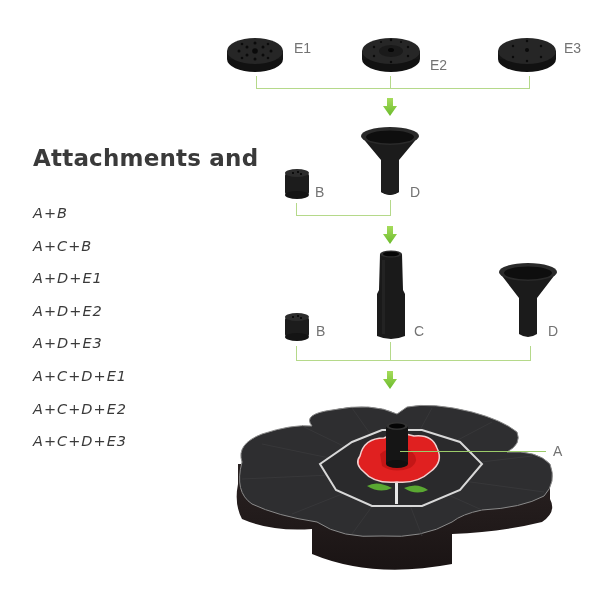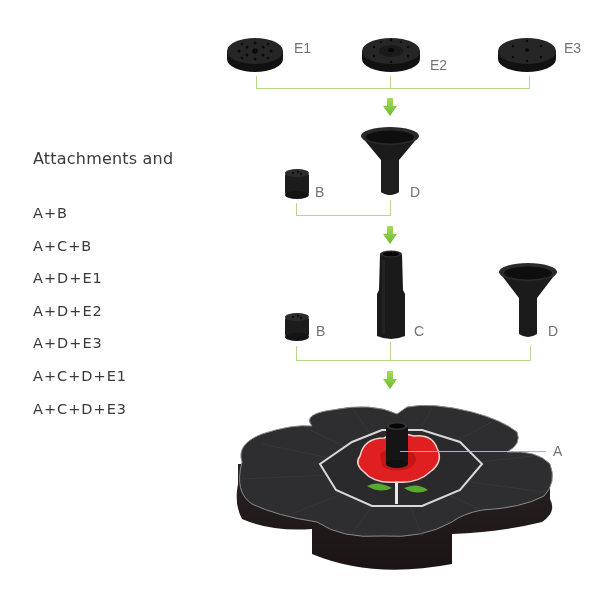--- a/index.html
+++ b/index.html
@@ -1,38 +1,39 @@
 <!DOCTYPE html>
 <html><head>
   <meta charset="utf-8">
   <style>
     html, body { margin: 0; padding: 0; background: #ffffff; }
     body { width: 600px; height: 600px; position: relative; overflow: hidden; font-family: "DejaVu Sans", sans-serif; }
     .abs { position: absolute; }
-    .title { left: 33px; top: 145px; font-size: 16px; line-height: 27px; color: #3a3a3a; font-weight: normal; letter-spacing: 0.2px; }
+    .title { left: 33px; top: 145px; font-size: 23px; line-height: 27px; color: #3a3a3a; font-weight: bold; letter-spacing: 0.2px; }
     .combo-list { left: 33px; top: 203px; margin: 0; padding: 0; list-style: none; }
-    .combo-list li { font-size: 14.5px; color: #3a3a3a; height: 32.6px; line-height: 20px; letter-spacing: 1px; }
+    .combo-list li { font-size: 14.5px; color: #3a3a3a; height: 32.6px; line-height: 20px; letter-spacing: 1px; font-style: italic; }
     .lbl { font-family: "Liberation Sans", sans-serif; font-size: 14px; color: #737373; }
     .line { background: #b5d98a; }
     svg { position: absolute; overflow: visible; }
   </style>
 </head>
 <body>
 
 <div class="abs title">
   <div>Attachments and</div>
 </div>
 
 <ul class="abs combo-list">
   <li>A+B</li>
   <li>A+C+B</li>
   <li>A+D+E1</li>
   <li>A+D+E2</li>
   <li>A+D+E3</li>
   <li>A+C+D+E1</li>
+  <li>A+C+D+E2</li>
   <li>A+C+D+E3</li>
 </ul>
 
 <svg style="left:225px;top:33px;" width="60" height="42" viewBox="0 0 60 42">
   <ellipse cx="30" cy="26" rx="28" ry="13" fill="#111"></ellipse>
   <rect x="2" y="18" width="56" height="8" fill="#151515"></rect>
   <ellipse cx="30" cy="18" rx="28" ry="13" fill="#262626"></ellipse>
   <g fill="#0a0a0a">
     <circle cx="30" cy="18" r="2.8"></circle>
     <circle cx="22" cy="14" r="1.5"></circle>

